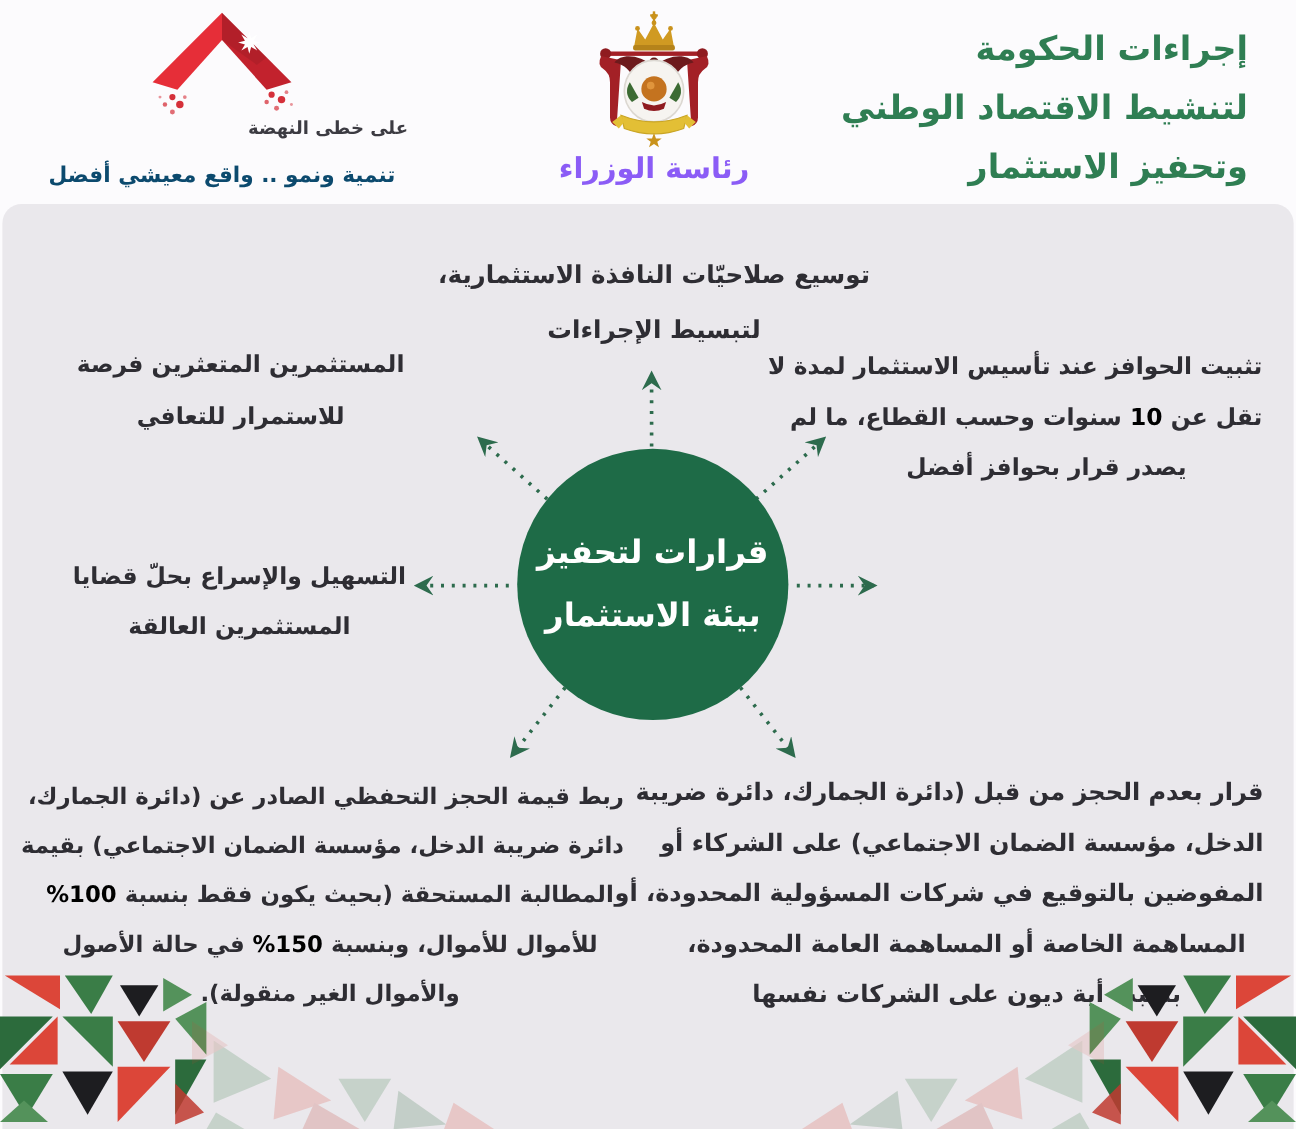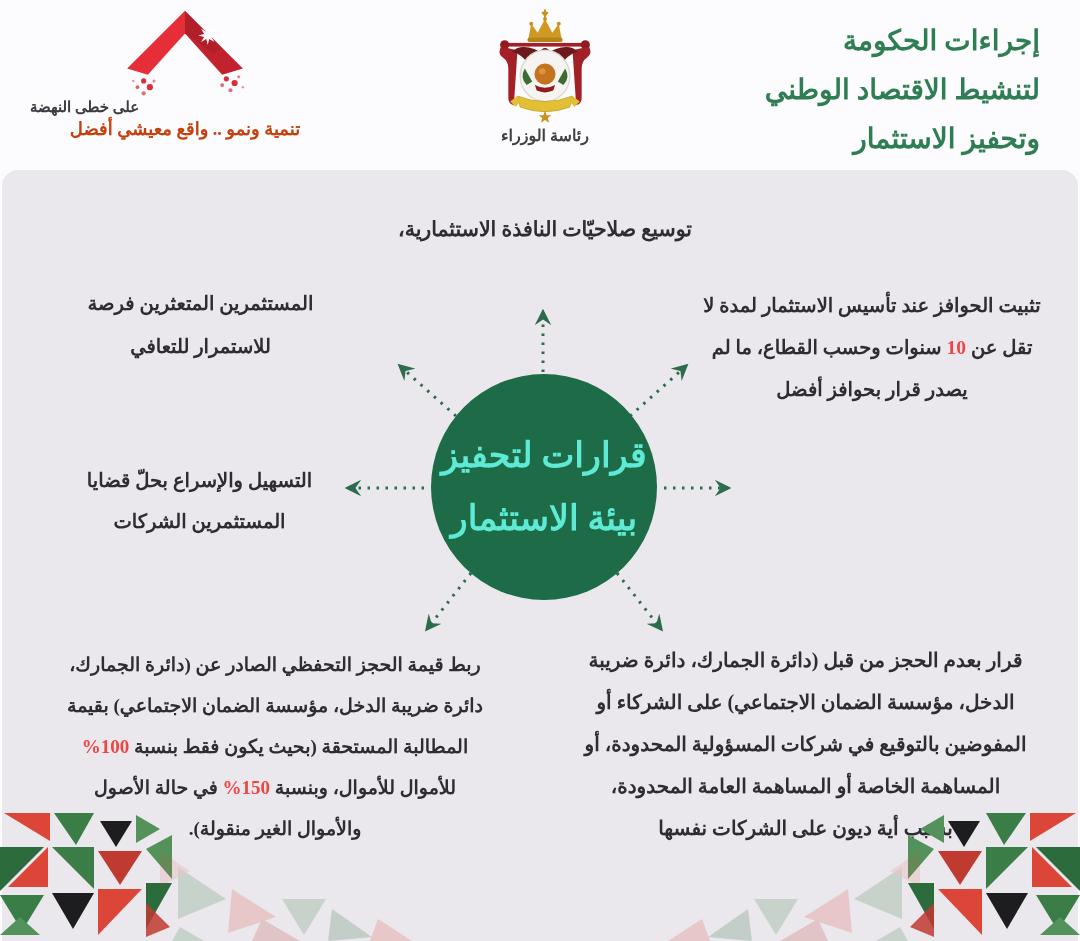--- a/index.html
+++ b/index.html
@@ -1,35 +1,35 @@
 <!DOCTYPE html>
 <html lang="ar"><head>
 <meta charset="utf-8">
 <style>
   html,body{margin:0;padding:0;}
   body{font-family:"DejaVu Sans",sans-serif;}
-  #page{position:relative;width:1080px;height:941px;background:#fcfbfd;overflow:hidden;font-family:Liberation Serif, serif;}
+  #page{position:relative;width:1080px;height:941px;background:#fcfbfd;overflow:hidden;}
   .abs{position:absolute;}
   
   #body-panel{position:absolute;top:170px;left:2px;right:2px;bottom:0;background:#eae8ec;border-radius:16px 16px 0 0;}
   
   #gov-title{position:absolute;top:16px;right:40px;width:340px;text-align:right;direction:rtl;color:#2f7e53;font-weight:bold;font-size:28px;line-height:49px;white-space:nowrap;}
   
   #campaign{position:absolute;left:30px;top:8px;width:310px;}
   #campaign svg{display:block;margin:0 auto;}
-  #campaign .tagline{margin-top:2px;text-align:left;direction:rtl;font-weight:bold;font-size:15px;color:#3c3b42;}
-  #campaign .slogan{margin-top:2px;text-align:center;direction:rtl;font-weight:bold;font-size:18px;color:#c2410c;white-space:nowrap;}
+  #campaign .tagline{margin-top:2px;text-align:right;direction:rtl;font-weight:bold;font-size:15px;color:#3c3b42;}
+  #campaign .slogan{margin-top:20px;text-align:center;direction:rtl;font-weight:bold;font-size:18px;color:#0c4a6e;white-space:nowrap;}
   
   #emblem{position:absolute;left:465px;top:8px;width:160px;text-align:center;}
-  #emblem .caption{margin-top:2px;direction:rtl;font-weight:bold;font-size:16px;color:#404040;letter-spacing:-1px;}
-  
-  #center-circle{position:absolute;left:431px;top:374px;width:226px;height:226px;border-radius:50%;background:#1e6b47;display:flex;flex-direction:column;align-items:center;justify-content:center;gap:22px;direction:rtl;color:#5eead4;font-weight:bold;font-size:35px;white-space:nowrap;}
+  #emblem .caption{margin-top:2px;direction:rtl;font-weight:bold;font-size:24px;color:#8b5cf6;letter-spacing:-1px;}
+  
+  #center-circle{position:absolute;left:431px;top:374px;width:226px;height:226px;border-radius:50%;background:#1e6b47;display:flex;flex-direction:column;align-items:center;justify-content:center;gap:22px;direction:rtl;color:#ffffff;font-weight:bold;font-size:27px;white-space:nowrap;}
   
   .node{position:absolute;font-weight:bold;color:#2e2d33;text-align:center;direction:rtl;white-space:nowrap;}
-  .hl{color:#ef4444;}
+  .hl{color:#000000;}
   #node-top{left:345px;top:206px;width:400px;font-size:20.5px;line-height:46px;}
   #node-upper-left{left:38px;top:282px;width:325px;font-size:19.5px;line-height:43px;}
   #node-upper-right{left:692px;top:285px;width:360px;font-size:19.5px;line-height:42px;}
   #node-mid-left{left:42px;top:460px;width:315px;font-size:19.5px;line-height:41px;}
   #node-mid-right{left:752px;top:457px;width:310px;font-size:19.5px;line-height:38px;}
   #node-bottom-left{left:30px;top:644px;width:490px;font-size:19px;line-height:41px;}
   #node-bottom-right{left:558px;top:639px;width:495px;font-size:20px;line-height:42px;}
   svg{overflow:visible;}
 </style>
 </head>
@@ -125,36 +125,37 @@
     </g>
   </svg>
 
   <div id="center-circle">
     <div>قرارات لتحفيز</div>
     <div>بيئة الاستثمار</div>
   </div>
 
   <div id="node-top" class="node">
     <div>توسيع صلاحيّات النافذة الاستثمارية،</div>
+    <div>لتبسيط الإجراءات</div>
   </div>
 
   <div id="node-upper-left" class="node">
     <div>المستثمرين المتعثرين  فرصة</div>
     <div>للاستمرار للتعافي</div>
   </div>
 
   <div id="node-upper-right" class="node">
     <div>تثبيت الحوافز عند تأسيس الاستثمار لمدة لا</div>
     <div><span>تقل عن </span><span class="hl" dir="ltr">10</span><span> سنوات وحسب القطاع، ما لم</span></div>
     <div>يصدر قرار بحوافز أفضل</div>
   </div>
 
   <div id="node-mid-left" class="node">
     <div>التسهيل والإسراع بحلّ قضايا</div>
-    <div>المستثمرين الشركات</div>
+    <div>المستثمرين العالقة</div>
   </div>
 
 
   <div id="node-bottom-left" class="node">
     <div>ربط قيمة الحجز التحفظي الصادر عن (دائرة الجمارك،</div>
     <div>دائرة ضريبة الدخل، مؤسسة الضمان الاجتماعي) بقيمة</div>
     <div><span>المطالبة المستحقة (بحيث يكون فقط بنسبة </span><span class="hl" dir="ltr">%100</span><span></span></div>
     <div><span>للأموال للأموال، وبنسبة </span><span class="hl" dir="ltr">%150</span><span> في حالة الأصول</span></div>
     <div>والأموال الغير منقولة).</div>
   </div>

